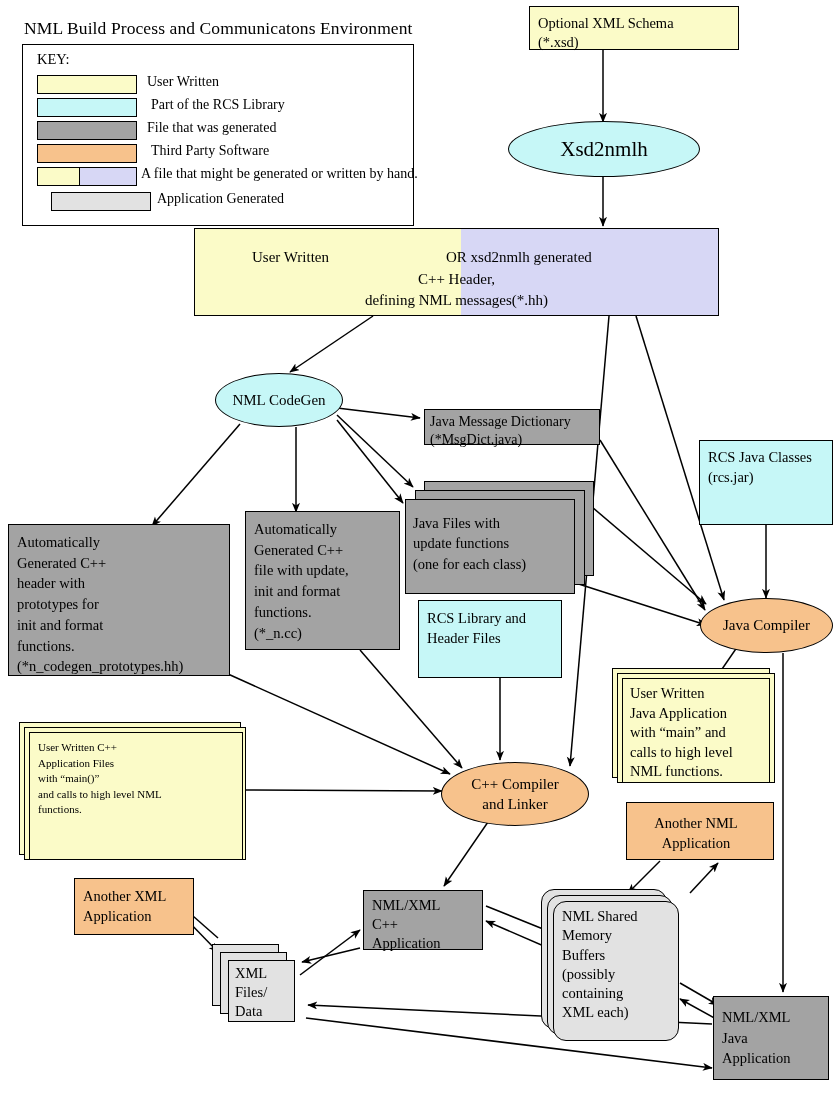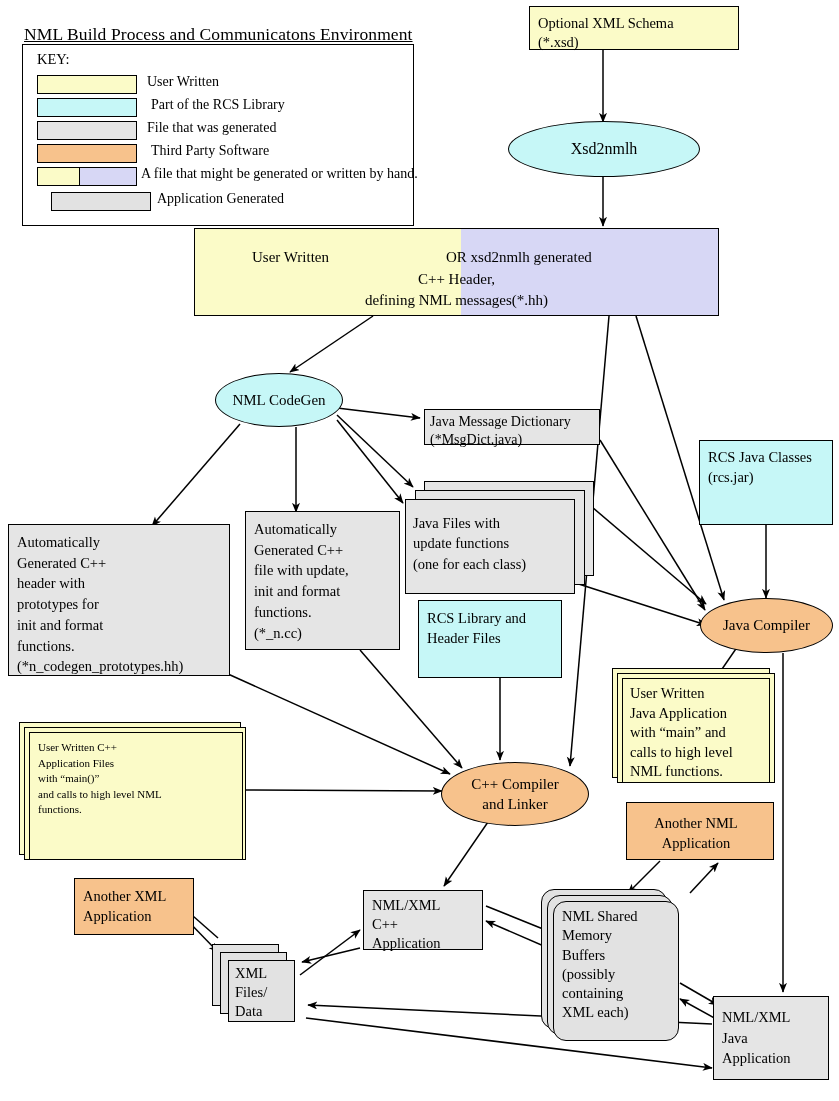--- a/index.html
+++ b/index.html
@@ -2,24 +2,24 @@
 <html><head>
 <meta charset="utf-8">
 <style>
   html,body{margin:0;padding:0;background:#ffffff;}
   body{font-family:"Liberation Serif","DejaVu Serif",serif;color:#000;}
   #canvas{position:relative;width:839px;height:1101px;overflow:hidden;background:#fff;}
   #edges{position:absolute;left:0;top:0;width:839px;height:1101px;pointer-events:none;}
   .node{position:absolute;box-sizing:border-box;border:1.4px solid #000;}
   .yellow{background:#fbfbc8;}
   .cyan{background:#c6f7f7;}
-  .lav{background:#e5e5e5;}
+  .lav{background:#a3a3a3;}
   .orange{background:#f7c28c;}
   .gray{background:#e2e2e2;}
-  .title{position:absolute;left:24px;top:24px;font-size:17.5px;letter-spacing:0.1px;white-space:nowrap;text-decoration:underline;}
+  .title{position:absolute;left:24px;top:18px;font-size:17.5px;letter-spacing:0.1px;white-space:nowrap;}
   
   #keybox{position:absolute;left:22px;top:44px;width:390px;height:180px;border:1.6px solid #000;background:#fff;}
   #keybox .kl{position:absolute;left:14px;top:6px;font-size:14.5px;}
   .sw{position:absolute;border:1.4px solid #000;height:17px;}
   .kt{position:absolute;font-size:14px;white-space:nowrap;}
   
   .ell{position:absolute;border:1.4px solid #000;border-radius:50%;display:flex;align-items:center;justify-content:center;text-align:center;box-sizing:border-box;}
   
   .bx{position:absolute;box-sizing:border-box;border:1.4px solid #000;padding:7px 16px 4px 8px;font-size:14.5px;line-height:1.33;}
   .ctr{text-align:center;}
@@ -128,21 +128,21 @@
 
     <div class="sw gray" style="left:28px;top:147px;width:98px;"></div>
     <div class="kt" style="left:134px;top:146px;">Application Generated</div>
   </div>
 
   <div class="bx yellow" style="left:529px;top:6px;width:210px;height:44px;">
     <div>Optional XML Schema</div>
     <div>(*.xsd)</div>
   </div>
 
-  <div class="ell cyan" style="left:508px;top:121px;width:192px;height:56px;font-size:16px;">
+  <div class="ell cyan" style="left:508px;top:121px;width:192px;height:56px;font-size:21px;">
     <span class="txt">Xsd2nmlh</span>
   </div>
 
   <div class="node" style="left:194px;top:228px;width:525px;height:88px;background:#d7d7f5;">
     <div class="hdr-split yellow" style="width:266px;"></div>
     <div style="position:relative;z-index:2;padding-top:18px;font-size:15px;line-height:1.4;">
       <div style="position:relative;">
         <span style="position:absolute;left:57px;">User  Written</span>
         <span style="position:absolute;left:251px;">OR  xsd2nmlh generated</span>
       </div>

